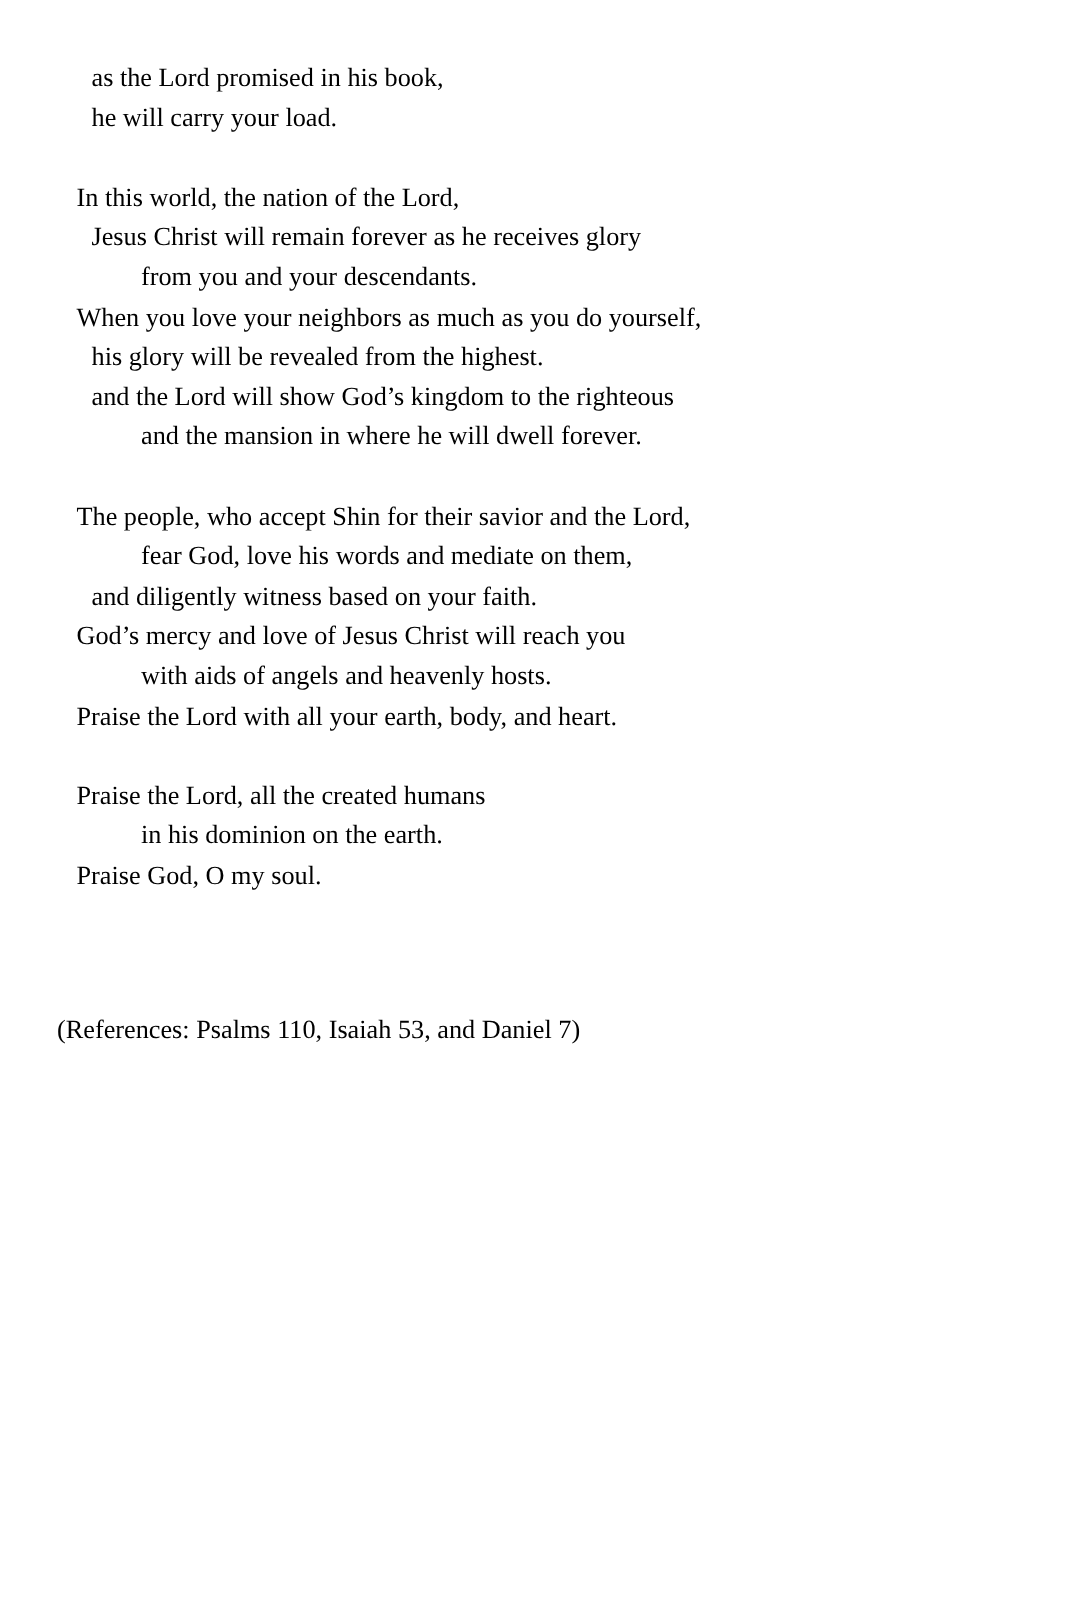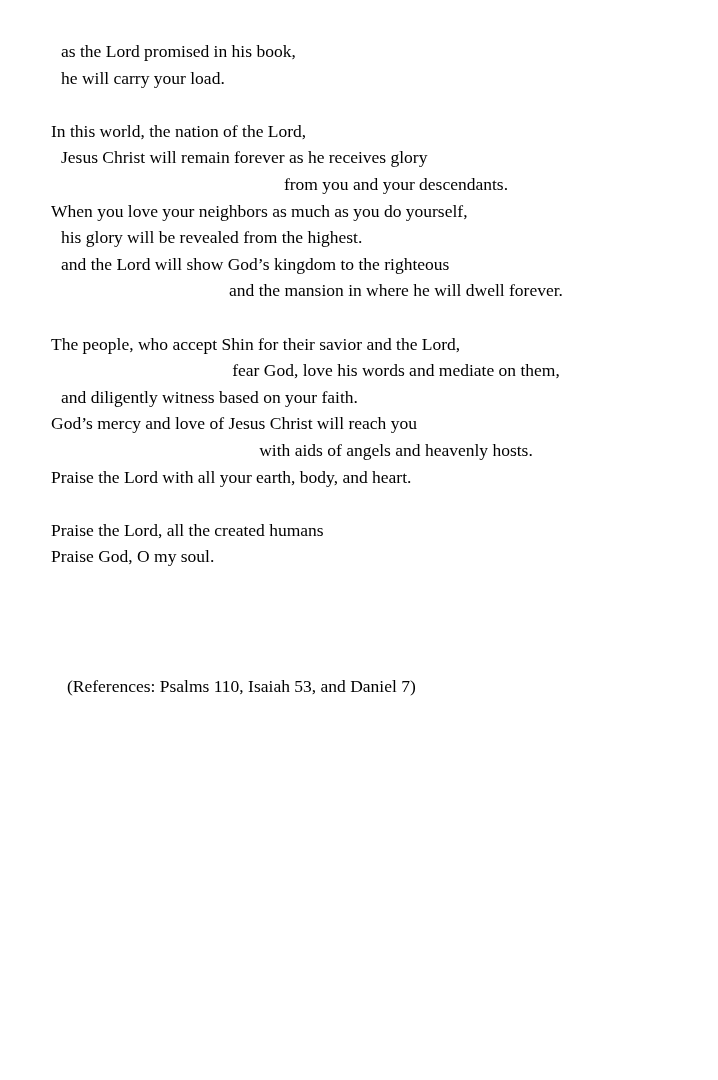--- a/index.html
+++ b/index.html
@@ -23,25 +23,25 @@
     right: 20px;
     font-size: 17.5px;
     line-height: 26.6px;
   }
   .line {
     min-height: 26.6px;
     white-space: pre;
   }
   .indent-0 { padding-left: 0; }
   .indent-1 { padding-left: 10px; }
-  .indent-2 { padding-left: 43px; text-align: center; }
+  .indent-2 { padding-left: 43px; }
   .references {
     position: absolute;
     top: 673px;
-    left: 67px;
+    left: 38px;
     font-size: 17.5px;
     line-height: 26.6px;
   }
   .attribution {
     position: absolute;
     top: 969px;
     right: 73px;
     font-size: 10px;
     font-style: italic;
     line-height: 20px;
@@ -73,18 +73,19 @@
       <div class="line indent-2">and the mansion in where he will dwell forever.</div>
       <div class="line indent-0">&nbsp;</div>
       <div class="line indent-0">The people, who accept Shin for their savior and the Lord,</div>
       <div class="line indent-2">fear God, love his words and mediate on them,</div>
       <div class="line indent-1">and diligently witness based on your faith.</div>
       <div class="line indent-0">God’s mercy and love of Jesus Christ will reach you</div>
       <div class="line indent-2">with aids of angels and heavenly hosts.</div>
       <div class="line indent-0">Praise the Lord with all your earth, body, and heart.</div>
       <div class="line indent-0">&nbsp;</div>
       <div class="line indent-0">Praise the Lord, all the created humans</div>
+      <div class="line indent-2">in his dominion on the earth.</div>
       <div class="line indent-0">Praise God, O my soul.</div>
     </div>
   <div class="references">(References: Psalms 110, Isaiah 53, and Daniel 7)</div>
   <div class="attribution">by Dong-Keun Shin on 6/17/2009</div>
   <div class="page-number">3</div>
 </div>
 
 </body></html>

